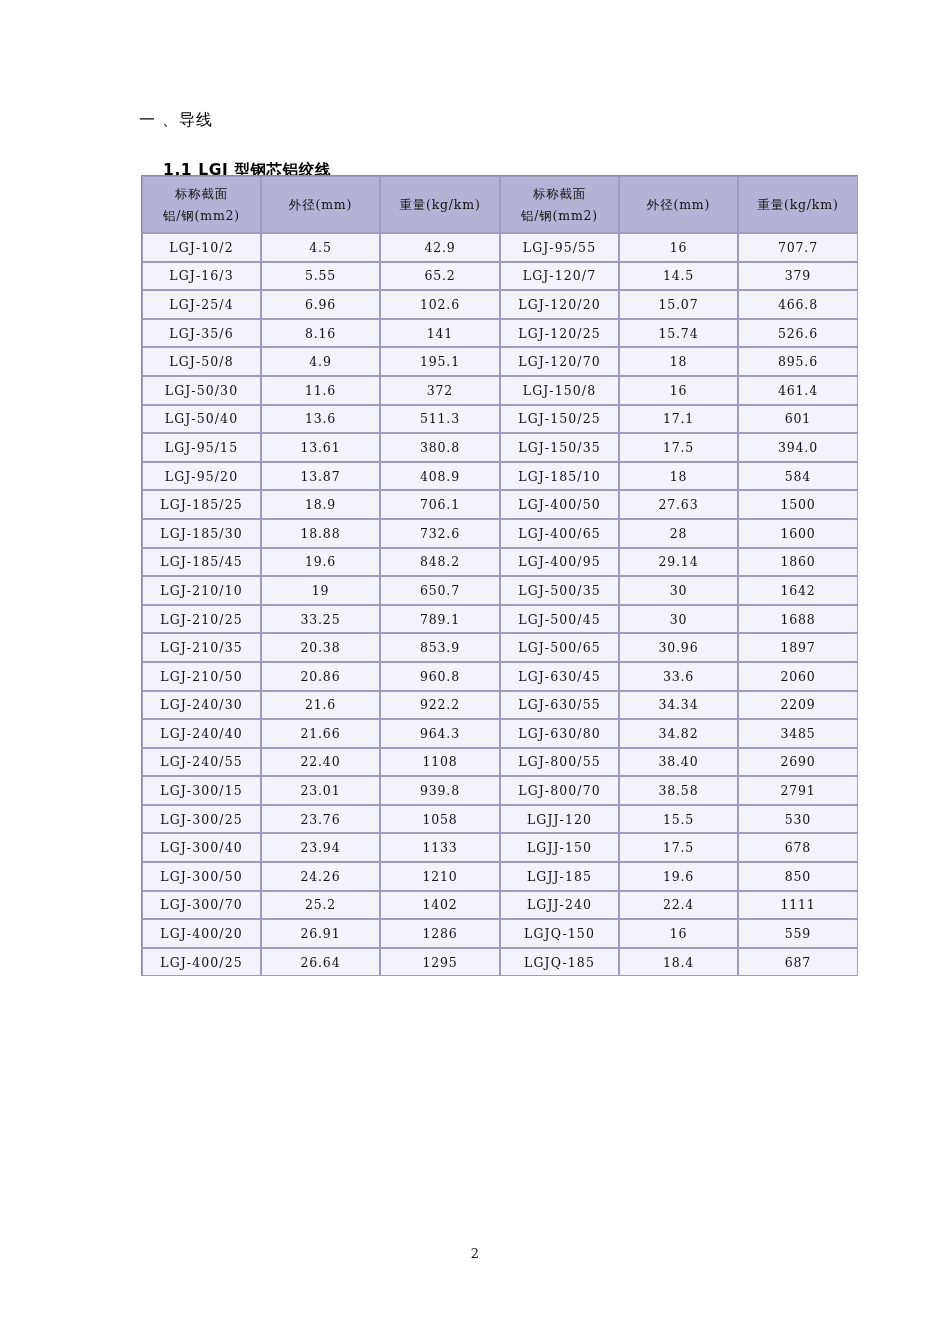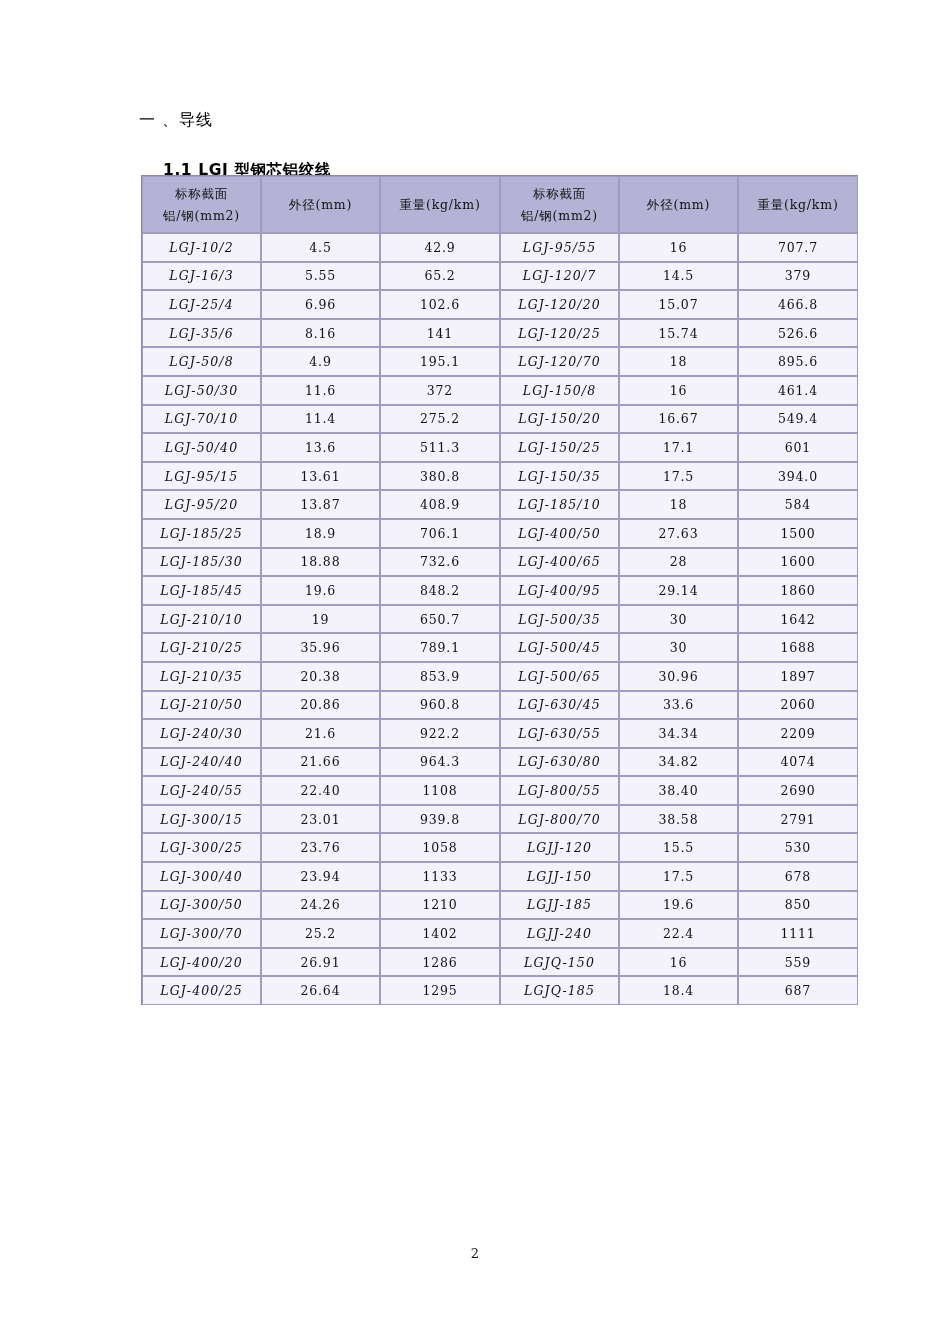--- a/index.html
+++ b/index.html
@@ -89,21 +89,21 @@
     background: #b5b3d5;
     height: 57px;
     font-weight: 400;
     line-height: 1.75;
   }
   table.spec th .ln { display: block; white-space: nowrap; }
   table.spec td {
     background: #f4f2fa;
     height: 28.6px;
   }
-  table.spec td.name { letter-spacing: 1.1px; font-style: italic; }
+  table.spec td.name { letter-spacing: 1.1px; }
 
   
   .tbl-wrap {
     border: 0;
   }
   table.spec {
     border-top: 1px solid #8a89b4;
     border-left: 1px solid #8a89b4;
   }
 
@@ -206,28 +206,20 @@
             </tr>
             <tr>
               <td class="name">LGJ-50/30</td>
               <td>11.6</td>
               <td>372</td>
               <td class="name">LGJ-150/8</td>
               <td>16</td>
               <td>461.4</td>
             </tr>
             <tr>
-              <td class="name">LGJ-70/10</td>
-              <td>11.4</td>
-              <td>275.2</td>
-              <td class="name">LGJ-150/20</td>
-              <td>16.67</td>
-              <td>549.4</td>
-            </tr>
-            <tr>
               <td class="name">LGJ-50/40</td>
               <td>13.6</td>
               <td>511.3</td>
               <td class="name">LGJ-150/25</td>
               <td>17.1</td>
               <td>601</td>
             </tr>
             <tr>
               <td class="name">LGJ-95/15</td>
               <td>13.61</td>
@@ -271,21 +263,21 @@
             <tr>
               <td class="name">LGJ-210/10</td>
               <td>19</td>
               <td>650.7</td>
               <td class="name">LGJ-500/35</td>
               <td>30</td>
               <td>1642</td>
             </tr>
             <tr>
               <td class="name">LGJ-210/25</td>
-              <td>35.96</td>
+              <td>33.25</td>
               <td>789.1</td>
               <td class="name">LGJ-500/45</td>
               <td>30</td>
               <td>1688</td>
             </tr>
             <tr>
               <td class="name">LGJ-210/35</td>
               <td>20.38</td>
               <td>853.9</td>
               <td class="name">LGJ-500/65</td>
@@ -307,21 +299,21 @@
               <td class="name">LGJ-630/55</td>
               <td>34.34</td>
               <td>2209</td>
             </tr>
             <tr>
               <td class="name">LGJ-240/40</td>
               <td>21.66</td>
               <td>964.3</td>
               <td class="name">LGJ-630/80</td>
               <td>34.82</td>
-              <td>4074</td>
+              <td>3485</td>
             </tr>
             <tr>
               <td class="name">LGJ-240/55</td>
               <td>22.40</td>
               <td>1108</td>
               <td class="name">LGJ-800/55</td>
               <td>38.40</td>
               <td>2690</td>
             </tr>
             <tr>

